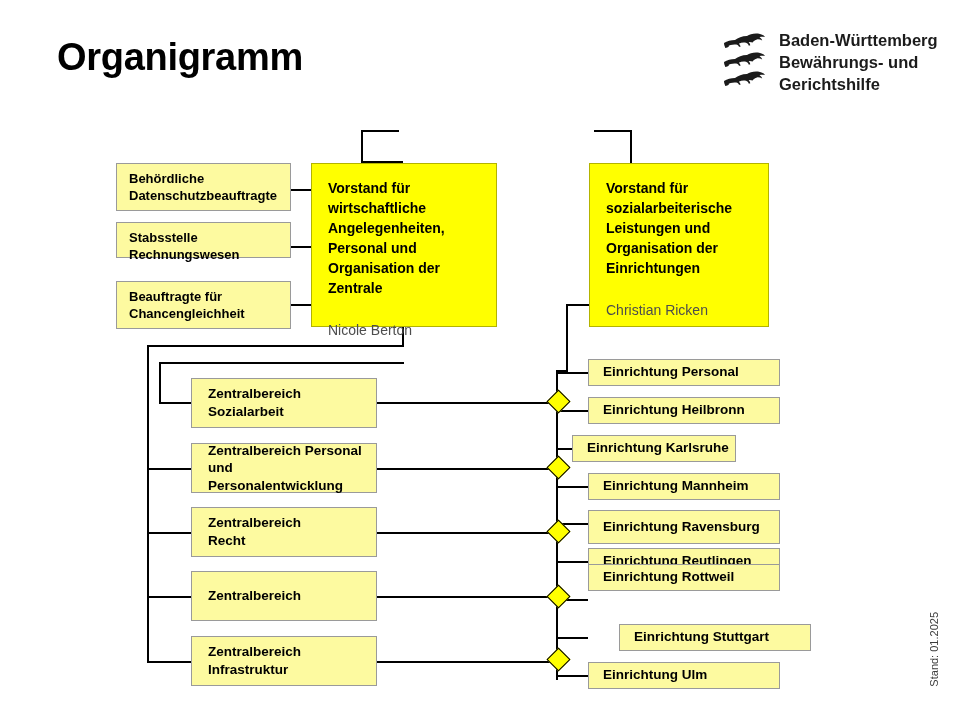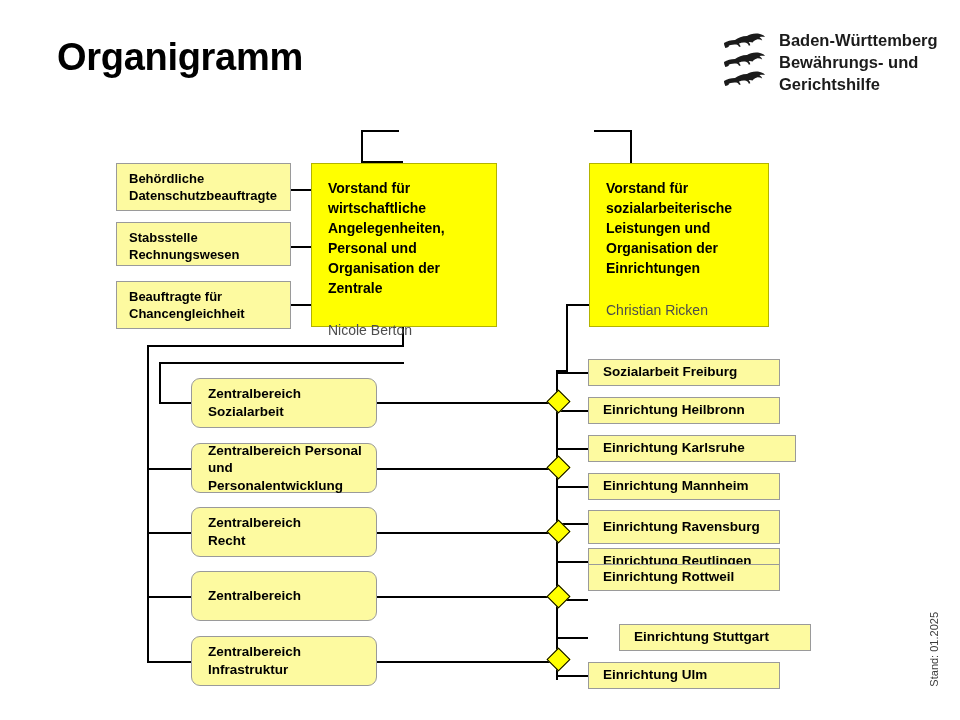--- a/index.html
+++ b/index.html
@@ -121,21 +121,20 @@
     font-size: 13px;
     line-height: 1.28;
   }
   .box.zentral {
     padding: 0 5px 0 16px;
     display: flex;
     flex-direction: column;
     justify-content: center;
     font-size: 13.5px;
     line-height: 1.3;
-    border-radius: 9px;
   }
   .bline { display: block; }
 
   
   .diamond {
     position: absolute;
     width: 15px;
     height: 15px;
     background: #ffff00;
     border: 1.5px solid #000000;
@@ -237,21 +236,21 @@
   <div class="diamond" style="left:550px; top:459px;"></div>
   <div class="diamond" style="left:550px; top:523px;"></div>
   <div class="diamond" style="left:550px; top:588px;"></div>
   <div class="diamond" style="left:550px; top:651px;"></div>
 
 
   <div class="box staff" style="left:116px; top:163px; width:175px; height:48px;">
     <span class="bline">Behördliche</span>
     <span class="bline">Datenschutzbeauftragte</span>
   </div>
-  <div class="box staff" style="left:116px; top:222px; width:175px; height:44px;">
+  <div class="box staff" style="left:116px; top:222px; width:175px; height:36px;">
     <span class="bline">Stabsstelle</span>
     <span class="bline">Rechnungswesen</span>
   </div>
   <div class="box staff" style="left:116px; top:281px; width:175px; height:48px;">
     <span class="bline">Beauftragte für</span>
     <span class="bline">Chancengleichheit</span>
   </div>
 
   <div class="box vorstand" style="left:311px; top:163px; width:186px; height:164px;">
     <div class="role">Vorstand für
@@ -286,26 +285,26 @@
   </div>
   <div class="box zentral" style="left:191px; top:571px; width:186px; height:50px;">
     <span class="bline">Zentralbereich</span>
   </div>
   <div class="box zentral" style="left:191px; top:636px; width:186px; height:50px;">
     <span class="bline">Zentralbereich</span>
     <span class="bline">Infrastruktur</span>
   </div>
 
   <div class="box einrichtung" style="left:588px; top:359px; width:192px; height:27px;">
-    <span>Sozialarbeit Freiburg</span>
+    <span>Einrichtung Personal</span>
   </div>
   <div class="box einrichtung" style="left:588px; top:397px; width:192px; height:27px;">
     <span>Einrichtung Heilbronn</span>
   </div>
-  <div class="box einrichtung" style="left:588px; top:435px; width:208px; height:27px;">
+  <div class="box einrichtung" style="left:572px; top:435px; width:164px; height:27px;">
     <span>Einrichtung Karlsruhe</span>
   </div>
   <div class="box einrichtung" style="left:588px; top:473px; width:192px; height:27px;">
     <span>Einrichtung Mannheim</span>
   </div>
   <div class="box einrichtung" style="left:588px; top:510px; width:192px; height:34px;">
     <span>Einrichtung Ravensburg</span>
   </div>
   <div class="box einrichtung" style="left:588px; top:548px; width:192px; height:27px;">
     <span>Einrichtung Reutlingen</span>

